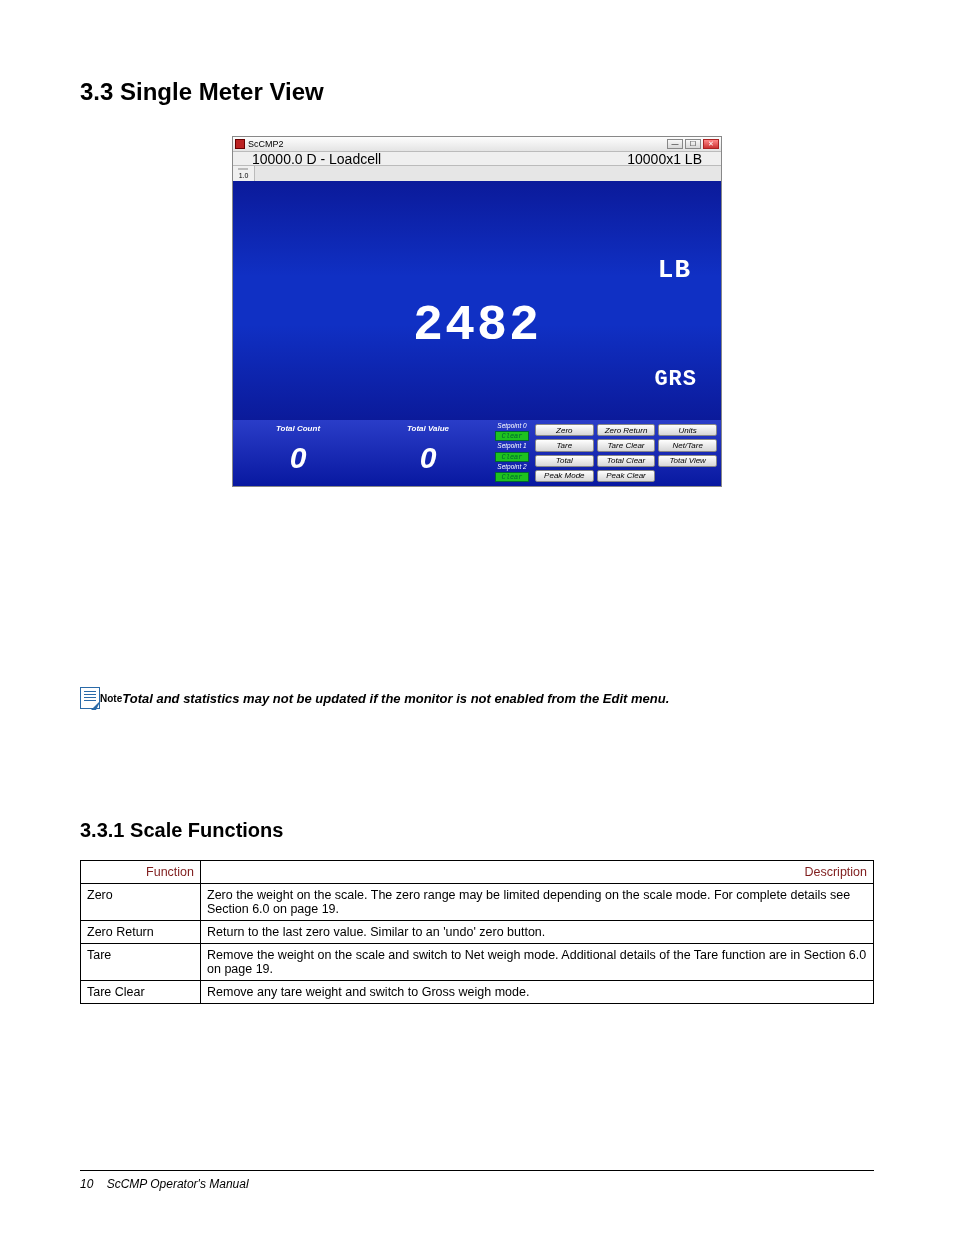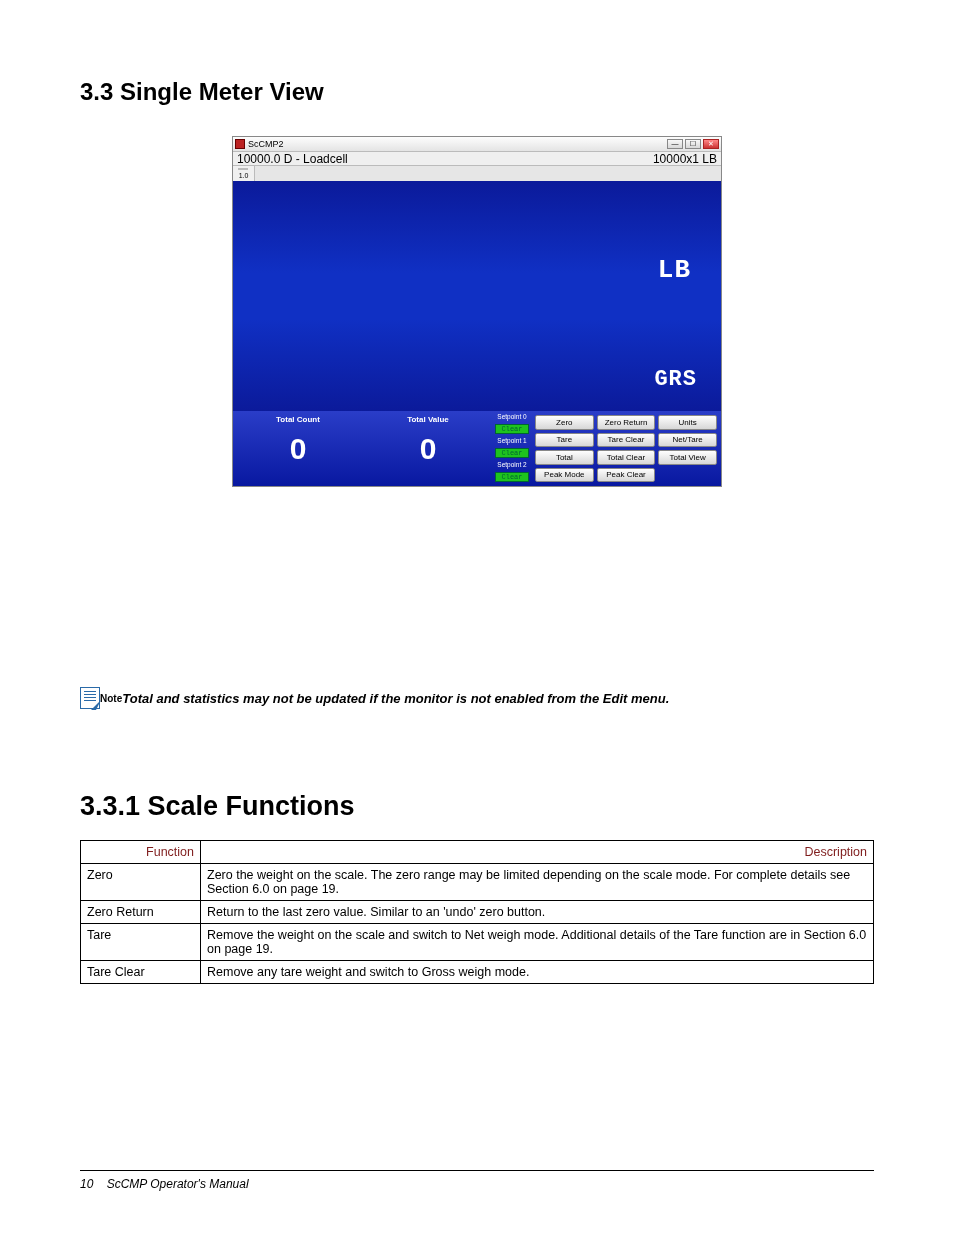--- a/index.html
+++ b/index.html
@@ -15,22 +15,22 @@
     font-family: "Arial Narrow", Arial, sans-serif;
     font-stretch: condensed;
     font-weight: bold;
     font-size: 24px;
     margin-bottom: 30px;
   }
   .subsection-heading {
     font-family: "Arial Narrow", Arial, sans-serif;
     font-stretch: condensed;
     font-weight: bold;
-    font-size: 27px;
-    margin-top: 82px;
+    font-size: 20px;
+    margin-top: 110px;
     margin-bottom: 18px;
   }
   
   .shot-wrap {
     width: 490px;
     margin: 0 auto;
     border: 1px solid #888;
     background: #e6e6e6;
     font-size: 9px;
   }
@@ -62,22 +62,22 @@
     gap: 6px;
     padding: 0 4px;
     font-size: 8.5px;
     border-bottom: 1px solid #ccc;
   }
   .tabbar {
     height: 14px;
     display: flex;
     justify-content: space-between;
     align-items: center;
-    padding: 0 4px;
-    font-size: 12px;
+    padding: 0 19px;
+    font-size: 14px;
     background: #efefef;
     border-bottom: 1px solid #bbb;
   }
   .main-area { display: flex; height: 320px; flex-direction: column; }
   .gauge-col {
     width: 22px;
     background: #f0f0f0;
     display: flex; flex-direction: column;
     border-right: 1px solid #bbb;
   }
@@ -115,25 +115,26 @@
     text-align: center;
     font-family: "Courier New", monospace;
     font-weight: bold; font-size: 50px; letter-spacing: 2px;
   }
   .disp-mode {
     position: absolute; right: 24px; top: 186px;
     font-family: "Courier New", monospace;
     font-weight: bold; font-size: 22px; letter-spacing: 1px;
   }
   .bottom-panel {
-    height: 75px;
+    height: 66px;
     background: linear-gradient(#2a3dc8,#0818a0);
     display: flex;
     color: #fff;
     font-size: 8px;
+    font-style: italic;
   }
   .tot-block { flex: 1.2; text-align: center; padding-top: 4px; }
   .tot-hdr { color:#fff; font-weight:bold; font-size:8px; }
   .tot-val {
     font-family: "Arial Narrow", Arial, sans-serif;
     font-weight: bold; font-size: 30px; color:#fff; margin-top: 8px;
   }
   .sp-block { width: 38px; display:flex; flex-direction:column; justify-content: space-around; padding: 2px 0; }
   .sp-row { font-size:6.5px; color:#fff; text-align:center; line-height:1; }
   .sp-btn {
@@ -232,20 +233,21 @@
   <div class="main-area">
     <div class="gauge-col">
       <div class="gauge-bar">
         <div class="gauge-fill"></div>
       </div>
       <div class="gauge-label">1.0</div>
     </div>
     <div class="content-col">
       <div class="display">
         <div class="disp-unit">LB</div>
+        <div class="disp-val">2482</div>
         <div class="disp-mode">GRS</div>
       </div>
       <div class="bottom-panel">
         <div class="tot-block">
           <div class="tot-hdr">Total Count</div>
           <div class="tot-val">0</div>
         </div>
         <div class="tot-block">
           <div class="tot-hdr">Total Value</div>
           <div class="tot-val">0</div>

